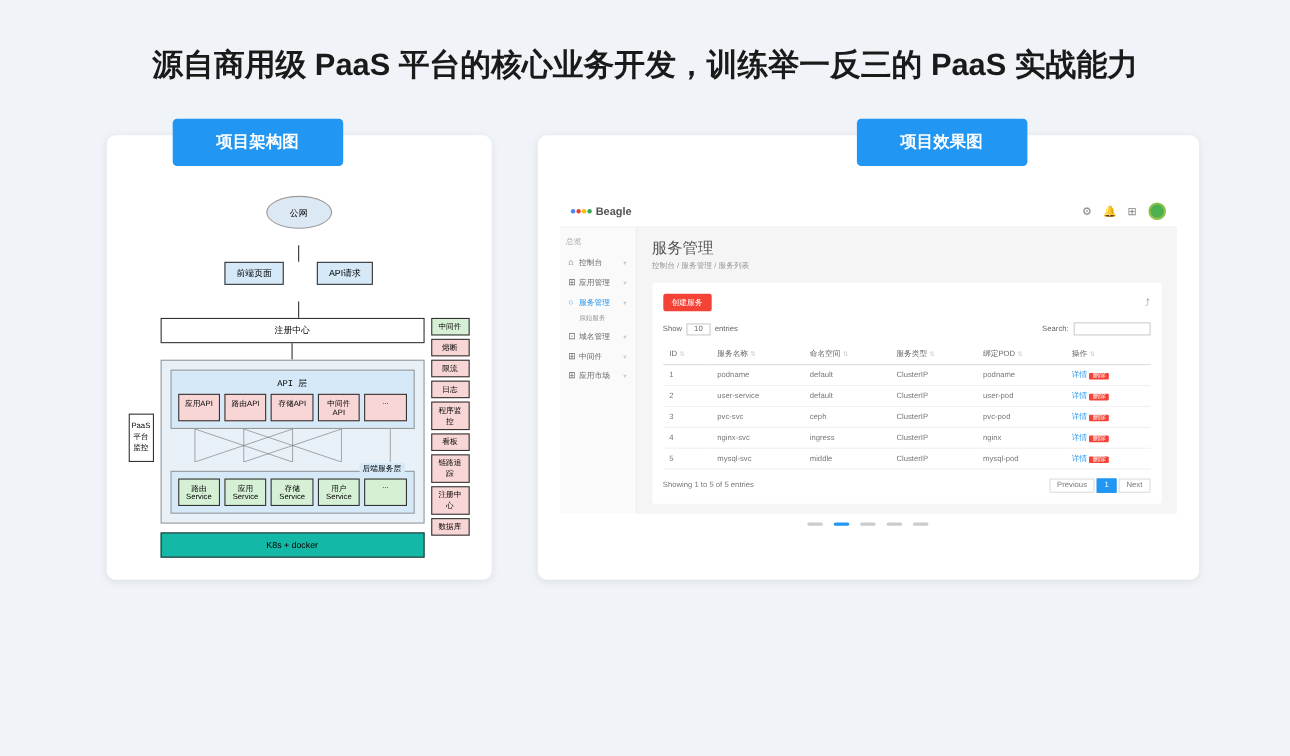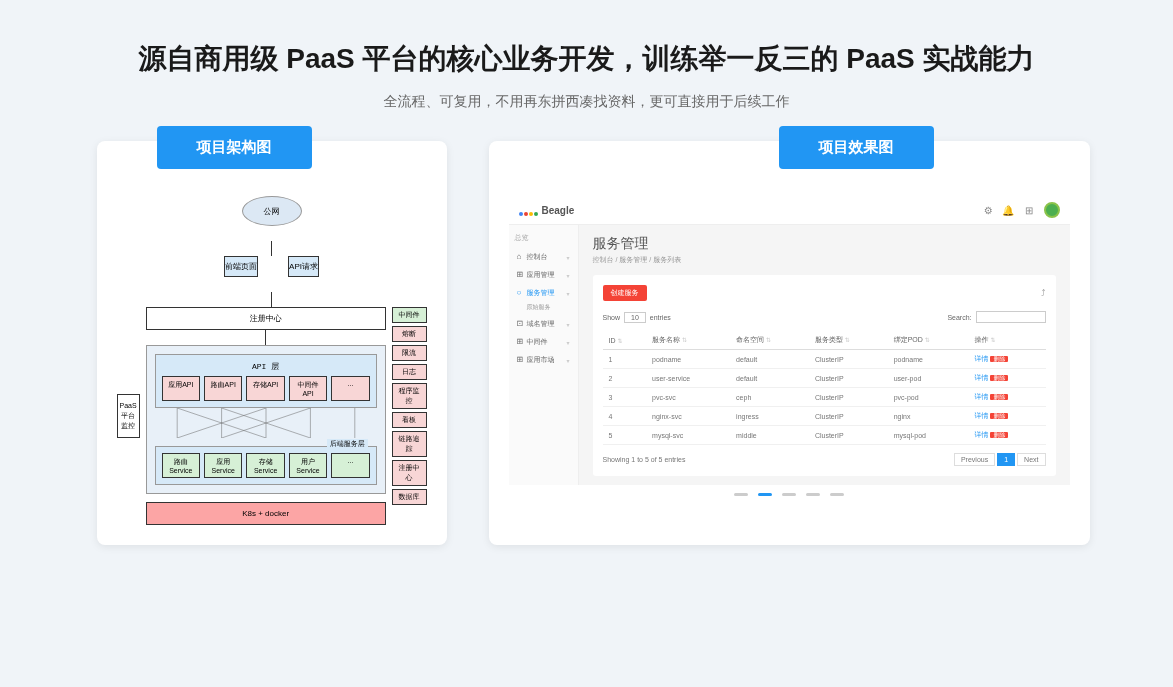--- a/index.html
+++ b/index.html
@@ -12,46 +12,46 @@
 .panel-left { width: 350px; }
 .panel-right { width: 601px; }
 .panel-tab { position: absolute; top: -15px; background: #2196F3; color: #fff; font-size: 15px; font-weight: bold; padding: 12px 40px; border-radius: 4px; }
 .panel-left .panel-tab { left: 60px; }
 .panel-right .panel-tab { left: 290px; }
 
 
 .arch { font-size: 8px; text-align: center; }
 .arch-cloud { width: 60px; height: 30px; background: #dce8f4; border: 1px solid #999; border-radius: 50%; margin: 0 auto 15px; display: flex; align-items: center; justify-content: center; position: relative; }
 .arch-row { display: flex; justify-content: center; gap: 30px; margin-bottom: 15px; }
-.arch-box { border: 1px solid #333; padding: 4px 0; background: #fff; font-size: 8px; }
+.arch-box { border: 1px solid #333; padding: 4px 10px; background: #fff; font-size: 8px; }
 .arch-box.blue { background: #d6e9f8; }
 .arch-box.red { background: #f8d6d6; }
 .arch-box.green { background: #d6f0d6; }
 .arch-gateway { width: 240px; padding: 5px; }
 .arch-layer { border: 1px solid #999; background: #e8f0f8; padding: 8px; margin-bottom: 8px; position: relative; }
 .arch-layer-inner { border: 1px solid #999; background: #d6e9f8; padding: 6px; }
 .arch-layer-inner-title { text-align: center; font-size: 8px; margin-bottom: 4px; font-family: Liberation Mono, monospace; }
 .arch-api-row { display: flex; gap: 4px; justify-content: center; }
 .arch-api-row .arch-box { padding: 3px 4px; font-size: 7px; flex: 1; }
 .arch-main { display: flex; gap: 6px; }
 .arch-main-left { width: 28px; display: flex; align-items: center; justify-content: center; }
 .arch-sidebar { writing-mode: horizontal-tb; border: 1px solid #333; background: #fff; padding: 6px 2px; font-size: 7px; text-align: center; line-height: 1.4; }
 .arch-main-center { flex: 1; }
 .arch-main-right { width: 50px; display: flex; flex-direction: column; gap: 3px; }
 .arch-main-right .arch-box { font-size: 7px; padding: 2px 4px; }
 .arch-mw-title { font-size: 7px; border: 1px solid #333; padding: 2px; background: #d6f0d6; }
 .arch-svc-layer { border: 1px solid #999; background: #d6e9f8; padding: 6px; position: relative; margin-top: 8px; }
 .arch-svc-title { position: absolute; top: -8px; right: 8px; font-size: 7px; background: #d6e9f8; padding: 0 3px; }
-.arch-footer { border: 1px solid #333; background: #fca5a5; padding: 6px; margin-top: 8px; font-size: 8px; text-align: center; }
+.arch-footer { border: 1px solid #333; background: #14b8a6; padding: 6px; margin-top: 8px; font-size: 8px; text-align: center; }
 .arch-line { height: 15px; width: 1px; background: #333; margin: 0 auto; }
 
 
 .effect { font-size: 8px; color: #555; }
 .effect-topbar { display: flex; justify-content: space-between; align-items: center; padding: 6px 10px; border-bottom: 1px solid #eee; }
-.effect-logo { display: flex; align-items: flex-end; gap: 4px; font-weight: bold; font-size: 10px; }
+.effect-logo { display: flex; align-items: center; gap: 4px; font-weight: bold; font-size: 10px; }
 .effect-logo-dots { display: flex; gap: 1px; }
 .effect-logo-dots span { width: 4px; height: 4px; border-radius: 50%; }
 .effect-icons { display: flex; gap: 10px; align-items: center; font-size: 10px; color: #888; }
 .effect-avatar { width: 16px; height: 16px; border-radius: 50%; background: #4caf50; border: 2px solid #8bc34a; }
 .effect-body { display: flex; height: 260px; }
 .effect-sidebar { width: 70px; background: #fafafa; border-right: 1px solid #eee; padding: 8px 6px; }
 .effect-sidebar-title { font-size: 7px; color: #aaa; margin-bottom: 6px; }
 .effect-nav-item { display: flex; align-items: center; justify-content: space-between; padding: 3px 2px; font-size: 7px; color: #666; margin-bottom: 2px; }
 .effect-nav-item.active { color: #2196F3; }
 .effect-nav-sub { font-size: 6px; color: #999; padding-left: 12px; margin-bottom: 4px; }
@@ -82,21 +82,20 @@
 
 .carousel-dots { display: flex; gap: 10px; justify-content: center; padding: 8px; }
 .carousel-dots span { width: 14px; height: 3px; background: #ccc; border-radius: 2px; }
 .carousel-dots span.active { background: #2196F3; }
 </style>
 </head>
 <body>
 
 <div class="header">
   <h1>源自商用级 PaaS 平台的核心业务开发，训练举一反三的 PaaS 实战能力</h1>
-  <p>全流程、可复用，不用再东拼西凑找资料，更可直接用于后续工作</p>
 </div>
 
 <div class="panels">
 
   <div class="panel panel-left">
     <div class="panel-tab">项目架构图</div>
     <div class="arch">
       <div class="arch-cloud">公网</div>
       <div class="arch-line"></div>
       <div class="arch-row">

